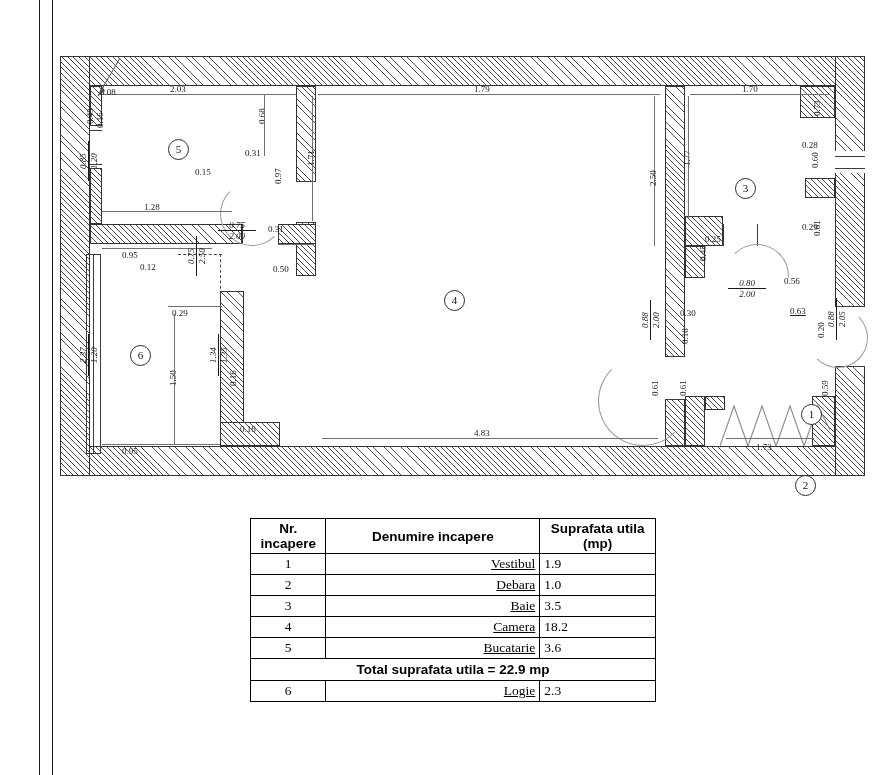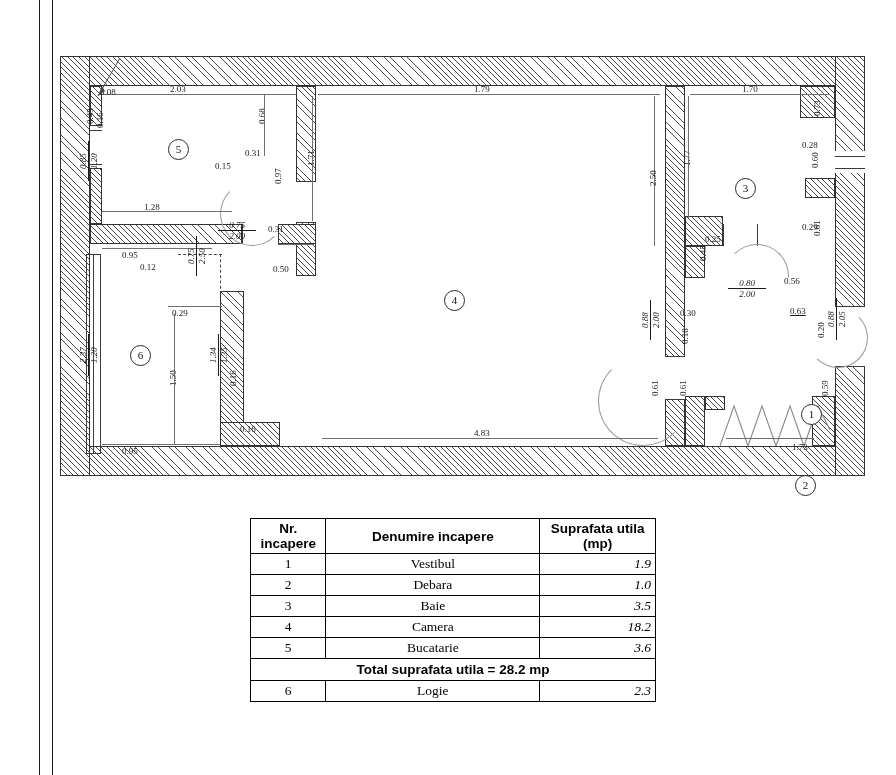--- a/index.html
+++ b/index.html
@@ -101,22 +101,22 @@
     padding:2px 4px;
     vertical-align:middle;
   }
   table.rooms th {
     font-weight:bold;
     font-size:13.5px;
     line-height:15px;
     font-family:"Liberation Sans", sans-serif;
   }
   td.c-nr { width:68px; text-align:center; }
-  td.c-name { width:225px; text-align:center; padding-left:8px; }
-  td.c-area { width:113px; text-align:right;font-style:italic; }
+  td.c-name { width:225px; text-align:right; padding-left:8px;text-decoration:underline; }
+  td.c-area { width:113px; text-align:left; }
   tr.total td {
     text-align:center;
     font-weight:bold;
     font-family:"Liberation Sans", sans-serif;
     font-size:13.5px;
     padding:3px 4px;
   }
   th.th-nr { width:68px; }
   th.th-name { width:225px;margin-top:46px; }
   th.th-area { width:113px; }
@@ -230,21 +230,21 @@
     <div class="dim v" style="left:197px; top:68px;">0.68</div>
     <div class="ln" style="left:204px; top:38px; width:1px; height:62px; background:#6f6f6f;"></div>
 
     <div class="dimfrac v" style="left:18px; top:125px; width:40px;">
       <span class="num">0.85</span>
       <span class="den">1.20</span>
     </div>
 
     <div class="ln" style="left:42px; top:155px; width:130px; height:1px; background:#6f6f6f;"></div>
     <div class="dim" style="left:84px; top:146px;">1.28</div>
-    <div class="dim" style="left:135px; top:105px;margin-left:20px;">0.15</div>
+    <div class="dim" style="left:135px; top:111px;">0.15</div>
 
     <div class="dim" style="left:185px; top:92px;">0.31</div>
     <div class="dim v" style="left:213px; top:128px;">0.97</div>
     <div class="dim v" style="left:246px; top:110px;">1.71</div>
     <div class="ln" style="left:252px; top:40px; width:1px; height:125px; background:#6f6f6f;"></div>
 
     <div class="dimfrac" style="left:158px; top:164px; width:38px;">
       <span class="num">0.75</span>
       <span class="den">2.00</span>
     </div>
@@ -316,21 +316,21 @@
     <div class="dimfrac v" style="left:766px; top:284px; width:42px;">
       <span class="num">0.88</span>
       <span class="den">2.05</span>
     </div>
     <div class="dim v" style="left:756px; top:282px;">0.20</div>
 
     <div class="ln" style="left:262px; top:382px; width:336px; height:1px; background:#6f6f6f;"></div>
     <div class="dim" style="left:414px; top:372px;">4.83</div>
     <div class="dim v" style="left:590px; top:340px;">0.61</div>
     <div class="dim v" style="left:618px; top:340px;">0.61</div>
-    <div class="dim" style="left:732px; top:386px;">1.73</div>
+    <div class="dim" style="left:696px; top:386px;">1.73</div>
     <div class="ln" style="left:666px; top:382px; width:88px; height:1px; background:#6f6f6f;"></div>
     <div class="dim v" style="left:760px; top:340px;">0.59</div>
 
     <svg style="position:absolute; left:32px; top:0px; width:30px; height:44px;" viewBox="0 0 30 44">
       <line x1="28" y1="2" x2="6" y2="40" stroke="#4a4a4a" stroke-width="1"></line>
       <polygon points="6,40 10,30 13,35" fill="#4a4a4a"></polygon>
     </svg>
   </div>
 
   <div class="tbl-wrap">
@@ -368,21 +368,21 @@
           <td class="c-nr">4</td>
           <td class="c-name">Camera</td>
           <td class="c-area">18.2</td>
         </tr>
         <tr>
           <td class="c-nr">5</td>
           <td class="c-name">Bucatarie</td>
           <td class="c-area">3.6</td>
         </tr>
         <tr class="total">
-          <td colspan="3">Total suprafata utila = 28.2 mp</td>
+          <td colspan="3">Total suprafata utila = 22.9 mp</td>
         </tr>
         <tr>
           <td class="c-nr">6</td>
           <td class="c-name">Logie</td>
           <td class="c-area">2.3</td>
         </tr>
       </tbody>
     </table>
   </div>
 

